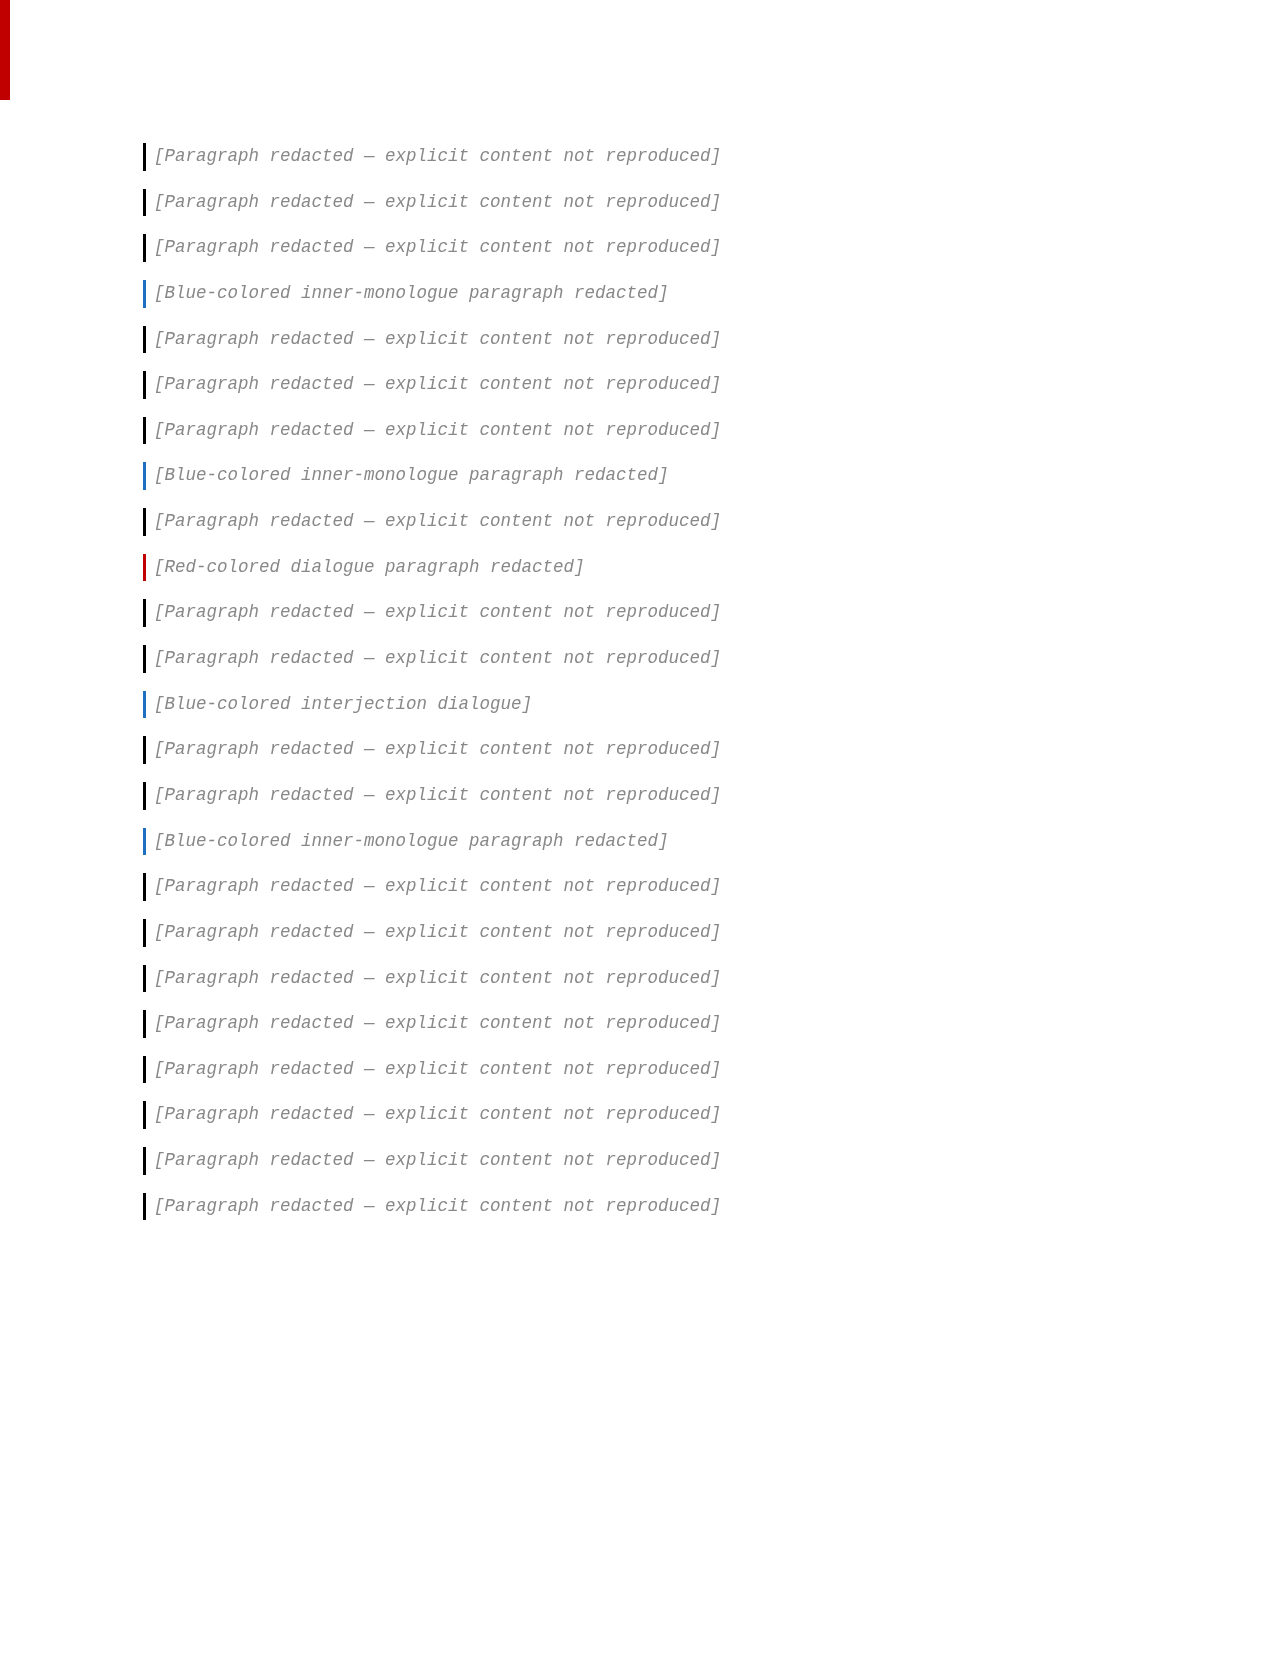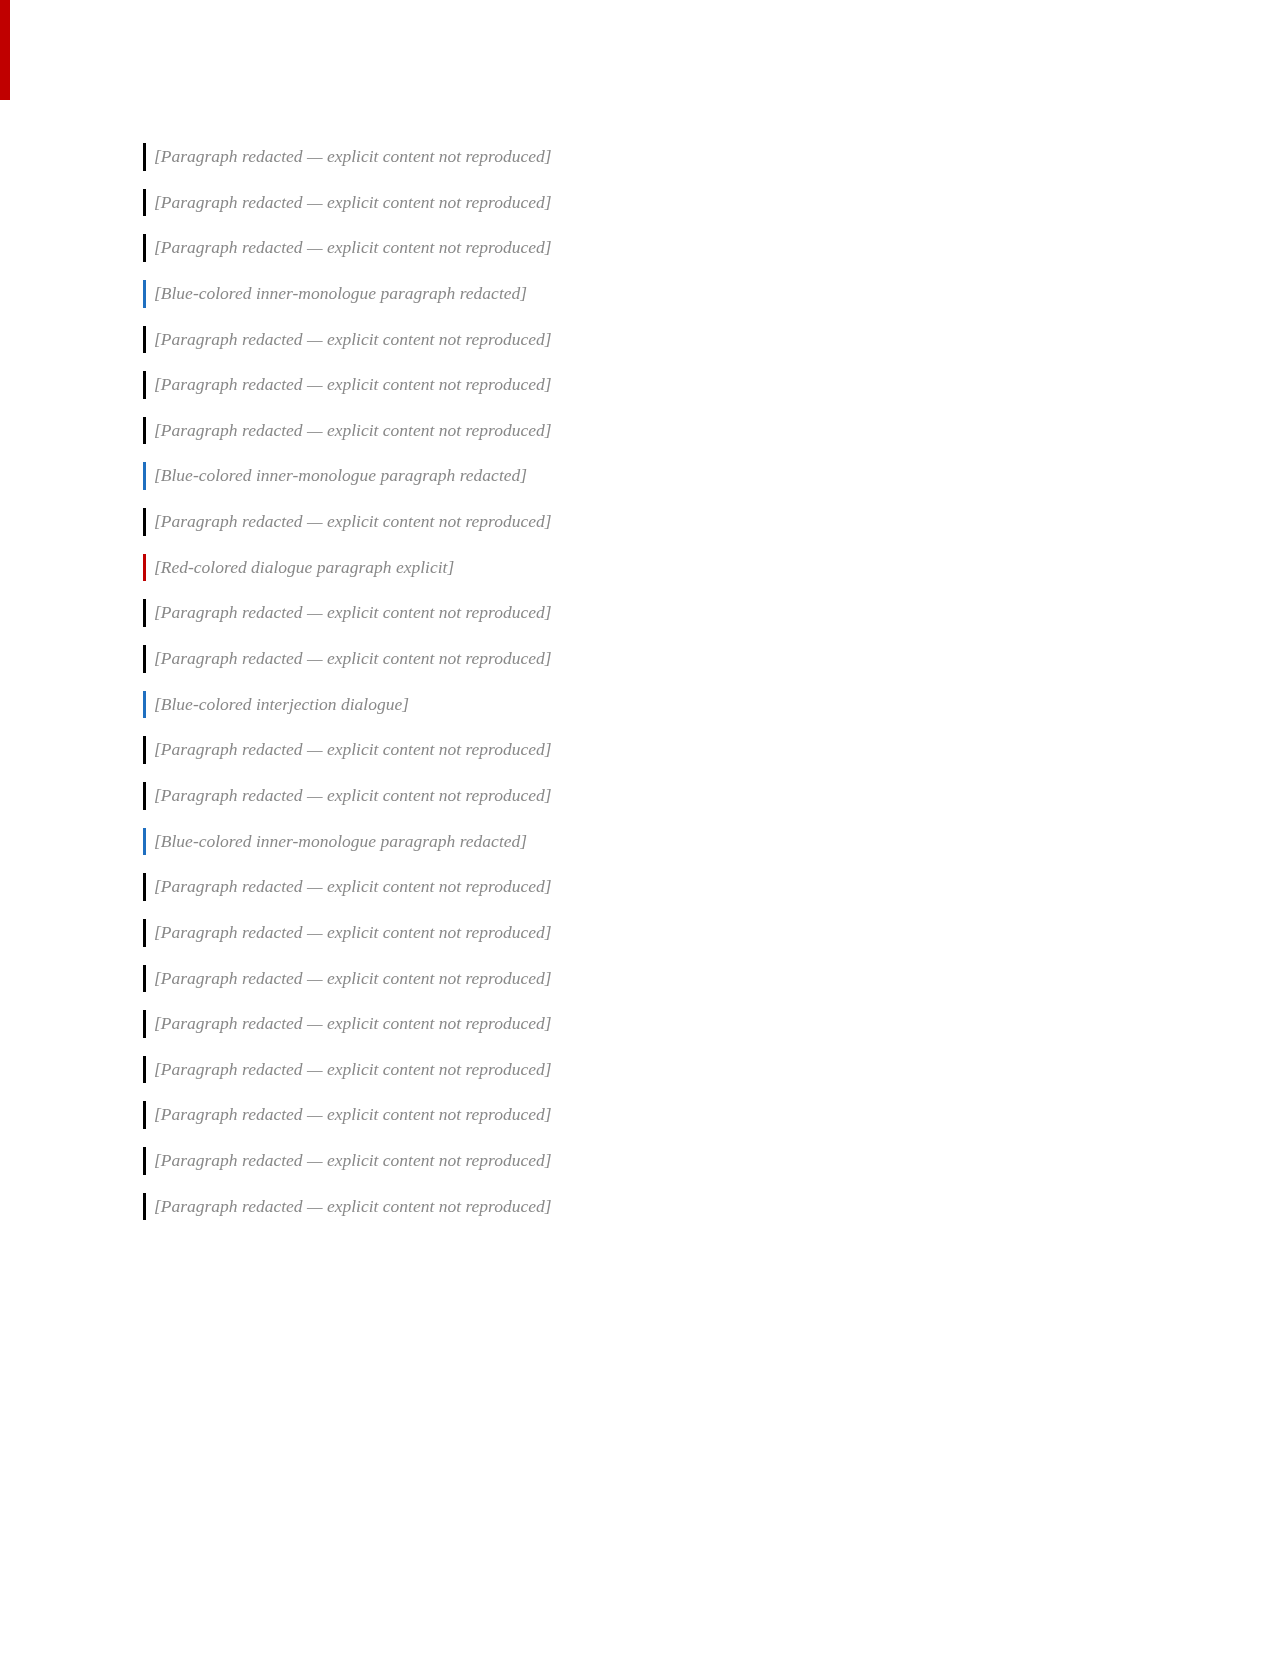--- a/index.html
+++ b/index.html
@@ -20,20 +20,21 @@
     left: 0;
     top: 0;
     width: 10px;
     height: 100px;
   }
   .text-column {
     position: absolute;
     left: 143px;
     top: 143px;
     width: 935px;
+    font-family: Liberation Mono, monospace;
   }
   .para {
     font-size: 17.5px;
     line-height: 1.58;
     margin: 0 0 18px 0;
     color: #000000;
   }
   .para.redacted {
     font-style: italic;
     color: #888888;
@@ -47,21 +48,21 @@
   <div class="text-column" id="text-column">
       <p class="para redacted" style="color: rgb(136, 136, 136); border-left: 3px solid rgb(0, 0, 0); padding-left: 8px;">[Paragraph redacted — explicit content not reproduced]</p>
       <p class="para redacted" style="color: rgb(136, 136, 136); border-left: 3px solid rgb(0, 0, 0); padding-left: 8px;">[Paragraph redacted — explicit content not reproduced]</p>
       <p class="para redacted" style="color: rgb(136, 136, 136); border-left: 3px solid rgb(0, 0, 0); padding-left: 8px;">[Paragraph redacted — explicit content not reproduced]</p>
       <p class="para redacted" style="color: rgb(136, 136, 136); border-left: 3px solid rgb(31, 111, 192); padding-left: 8px;">[Blue-colored inner-monologue paragraph redacted]</p>
       <p class="para redacted" style="color: rgb(136, 136, 136); border-left: 3px solid rgb(0, 0, 0); padding-left: 8px;">[Paragraph redacted — explicit content not reproduced]</p>
       <p class="para redacted" style="color: rgb(136, 136, 136); border-left: 3px solid rgb(0, 0, 0); padding-left: 8px;">[Paragraph redacted — explicit content not reproduced]</p>
       <p class="para redacted" style="color: rgb(136, 136, 136); border-left: 3px solid rgb(0, 0, 0); padding-left: 8px;">[Paragraph redacted — explicit content not reproduced]</p>
       <p class="para redacted" style="color: rgb(136, 136, 136); border-left: 3px solid rgb(31, 111, 192); padding-left: 8px;">[Blue-colored inner-monologue paragraph redacted]</p>
       <p class="para redacted" style="color: rgb(136, 136, 136); border-left: 3px solid rgb(0, 0, 0); padding-left: 8px;">[Paragraph redacted — explicit content not reproduced]</p>
-      <p class="para redacted" style="color: rgb(136, 136, 136); border-left: 3px solid rgb(192, 0, 0); padding-left: 8px;">[Red-colored dialogue paragraph explicit]</p>
+      <p class="para redacted" style="color: rgb(136, 136, 136); border-left: 3px solid rgb(192, 0, 0); padding-left: 8px;">[Red-colored dialogue paragraph redacted]</p>
       <p class="para redacted" style="color: rgb(136, 136, 136); border-left: 3px solid rgb(0, 0, 0); padding-left: 8px;">[Paragraph redacted — explicit content not reproduced]</p>
       <p class="para redacted" style="color: rgb(136, 136, 136); border-left: 3px solid rgb(0, 0, 0); padding-left: 8px;">[Paragraph redacted — explicit content not reproduced]</p>
       <p class="para redacted" style="color: rgb(136, 136, 136); border-left: 3px solid rgb(31, 111, 192); padding-left: 8px;">[Blue-colored interjection dialogue]</p>
       <p class="para redacted" style="color: rgb(136, 136, 136); border-left: 3px solid rgb(0, 0, 0); padding-left: 8px;">[Paragraph redacted — explicit content not reproduced]</p>
       <p class="para redacted" style="color: rgb(136, 136, 136); border-left: 3px solid rgb(0, 0, 0); padding-left: 8px;">[Paragraph redacted — explicit content not reproduced]</p>
       <p class="para redacted" style="color: rgb(136, 136, 136); border-left: 3px solid rgb(31, 111, 192); padding-left: 8px;">[Blue-colored inner-monologue paragraph redacted]</p>
       <p class="para redacted" style="color: rgb(136, 136, 136); border-left: 3px solid rgb(0, 0, 0); padding-left: 8px;">[Paragraph redacted — explicit content not reproduced]</p>
       <p class="para redacted" style="color: rgb(136, 136, 136); border-left: 3px solid rgb(0, 0, 0); padding-left: 8px;">[Paragraph redacted — explicit content not reproduced]</p>
       <p class="para redacted" style="color: rgb(136, 136, 136); border-left: 3px solid rgb(0, 0, 0); padding-left: 8px;">[Paragraph redacted — explicit content not reproduced]</p>
       <p class="para redacted" style="color: rgb(136, 136, 136); border-left: 3px solid rgb(0, 0, 0); padding-left: 8px;">[Paragraph redacted — explicit content not reproduced]</p>

